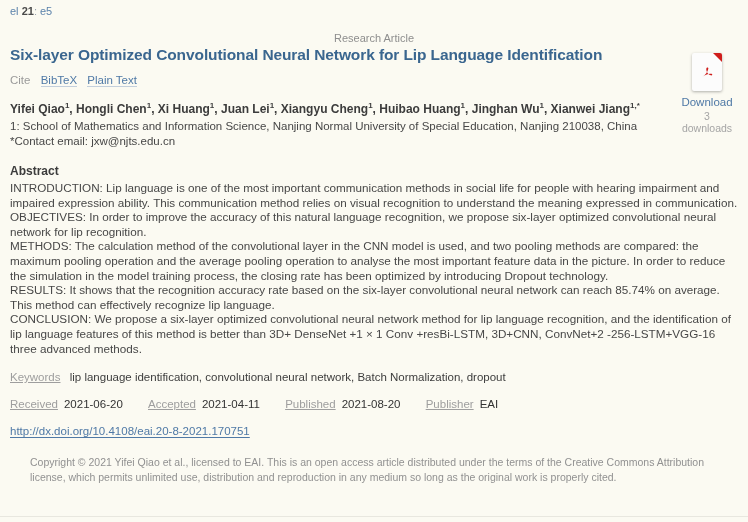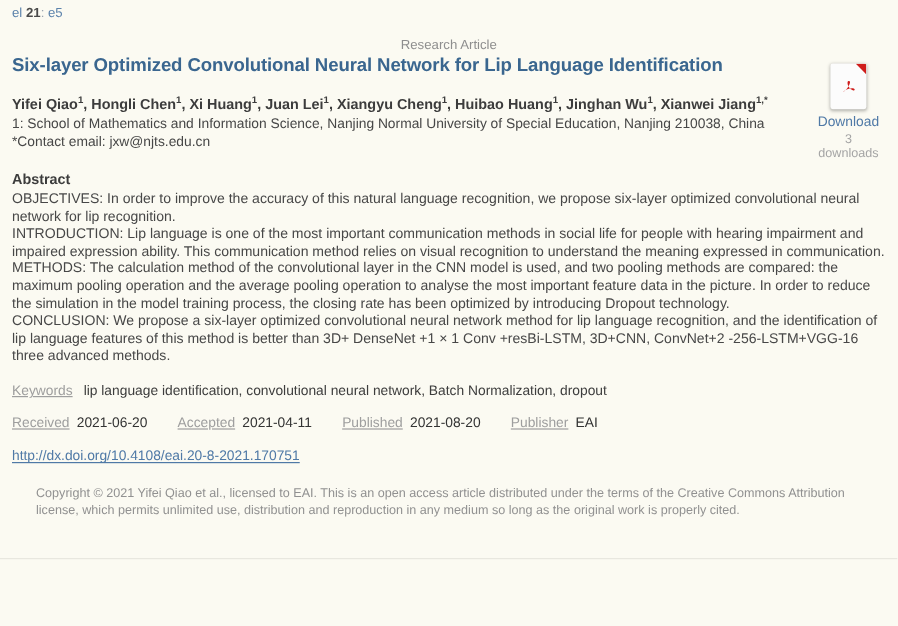--- a/index.html
+++ b/index.html
@@ -67,20 +67,25 @@
 
   <div class="breadcrumb">
     <a>el</a>
     <span class="vol">21</span><span>:</span>
     <a>e5</a>
   </div>
 
   <div class="type-label">Research Article</div>
   <h1 class="page-title">Six-layer Optimized Convolutional Neural Network for Lip Language Identification</h1>
 
+  <div class="cite-row">
+    <span>Cite</span>
+    <a>BibTeX</a>
+    <a>Plain Text</a>
+  </div>
 
   <div class="author-block">
     <div class="author-list"><span><span>Yifei Qiao</span><sup>1</sup>, </span><span><span>Hongli Chen</span><sup>1</sup>, </span><span><span>Xi Huang</span><sup>1</sup>, </span><span><span>Juan Lei</span><sup>1</sup>, </span><span><span>Xiangyu Cheng</span><sup>1</sup>, </span><span><span>Huibao Huang</span><sup>1</sup>, </span><span><span>Jinghan Wu</span><sup>1</sup>, </span><span><span>Xianwei Jiang</span><sup>1,*</sup></span></div>
     <div class="affiliation">1: School of Mathematics and Information Science, Nanjing Normal University of Special Education, Nanjing 210038, China</div>
     <div class="contact-line">*Contact email: jxw@njts.edu.cn</div>
   </div>
 
   <div class="download-box">
     <div class="pdf-icon">
       <div class="pdf-fold"></div>
@@ -88,23 +93,24 @@
         <path d="M5 19c4-2 8-7 9-12 .4-2-2.6-2.6-3-.4-.7 4 2.8 9.4 7 10.4 2.2.5 2.6-2 .6-2.4-4-.8-10 1.6-13.6 4.4z" fill="#cf1d1b"></path>
       </svg>
     </div>
     <a class="download-link">Download</a>
     <div class="download-count">3 downloads</div>
   </div>
 
   <div class="abstract">
     <div class="abstract-heading">Abstract</div>
     <div class="abstract-body">
+        <p>INTRODUCTION: Lip language is one of the most important communication methods in social life for people with hearing impairment and impaired expression ability. This communication method relies on visual recognition to understand the meaning expressed in communication.</p>
         <p>OBJECTIVES: In order to improve the accuracy of this natural language recognition, we propose six-layer optimized convolutional neural network for lip recognition.</p>
-        <p>INTRODUCTION: Lip language is one of the most important communication methods in social life for people with hearing impairment and impaired expression ability. This communication method relies on visual recognition to understand the meaning expressed in communication.</p>
         <p>METHODS: The calculation method of the convolutional layer in the CNN model is used, and two pooling methods are compared: the maximum pooling operation and the average pooling operation to analyse the most important feature data in the picture. In order to reduce the simulation in the model training process, the closing rate has been optimized by introducing Dropout technology.</p>
+        <p>RESULTS: It shows that the recognition accuracy rate based on the six-layer convolutional neural network can reach 85.74% on average. This method can effectively recognize lip language.</p>
         <p>CONCLUSION: We propose a six-layer optimized convolutional neural network method for lip language recognition, and the identification of lip language features of this method is better than 3D+ DenseNet +1 × 1 Conv +resBi-LSTM, 3D+CNN, ConvNet+2 -256-LSTM+VGG-16 three advanced methods.</p>
       </div>
   </div>
 
   <div class="keywords-row">
     <span class="meta-label">Keywords</span>
     <span class="keywords-text">lip language identification, convolutional neural network, Batch Normalization, dropout</span>
   </div>
 
   <div class="dates-row">

